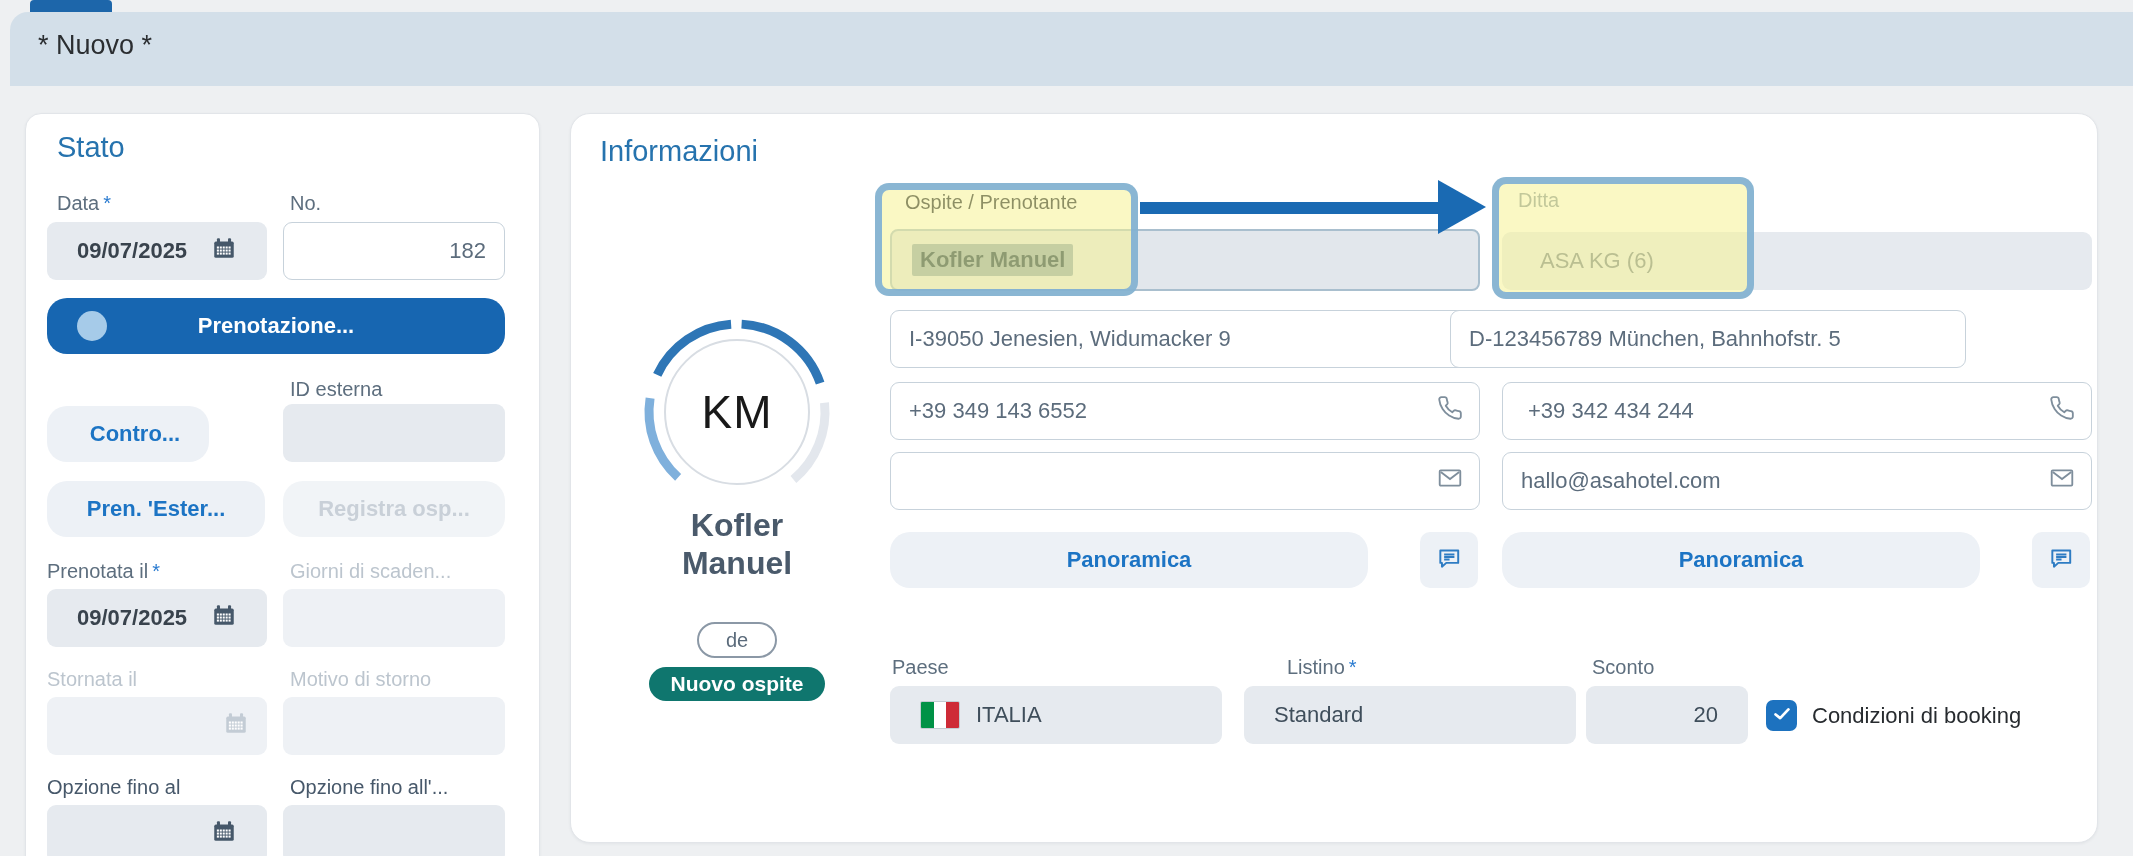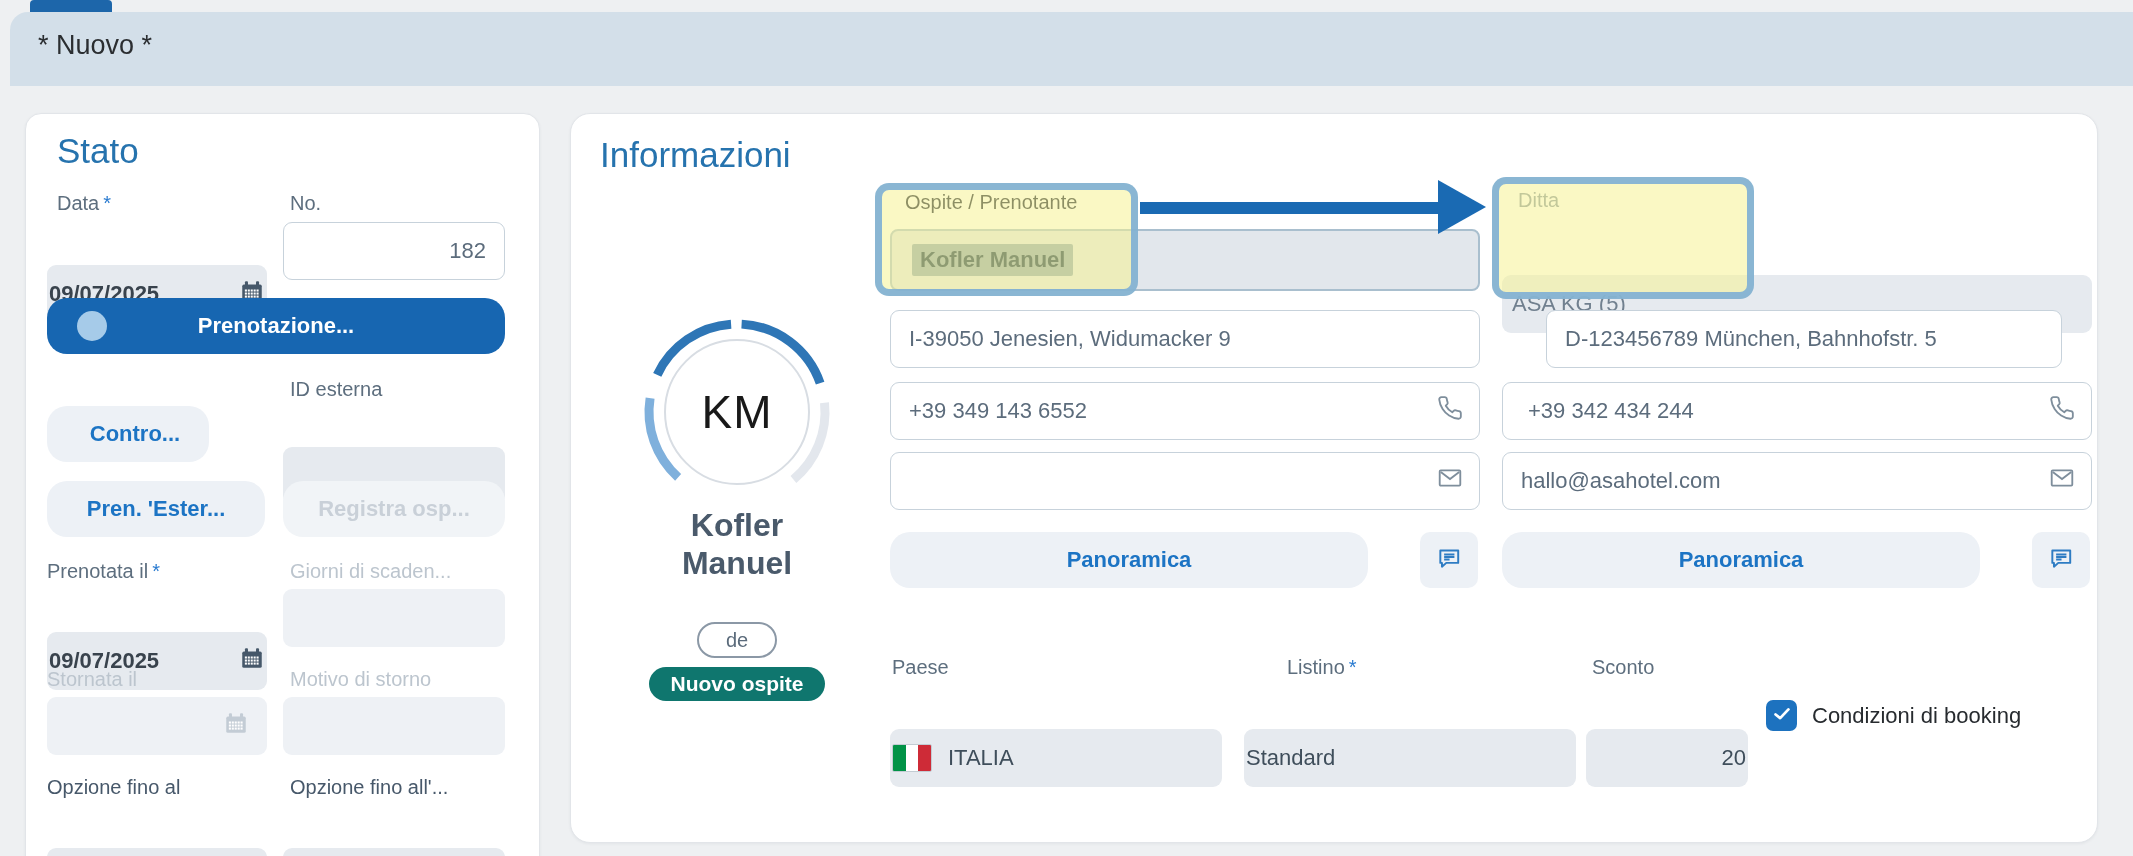--- a/index.html
+++ b/index.html
@@ -10,28 +10,28 @@
   
   .tab-fragment { left:30px; top:0; width:82px; height:12px; background:#1d66aa; border-radius:4px 4px 0 0; }
   .header-band { left:10px; top:12px; width:2123px; height:74px; background:#d3dfe9; border-radius:18px 0 0 0; }
   .tab-title { left:38px; top:30px; font-size:27px; color:#2b2e31; }
 
   
   .card { background:#ffffff; border:1px solid #e2e5e9; border-radius:16px; box-shadow:0 1px 3px rgba(30,50,70,0.06); }
   .card-stato { left:25px; top:113px; width:515px; height:790px; }
   .card-info  { left:570px; top:113px; width:1528px; height:730px; border-radius:20px; }
 
-  .section-title { font-size:35px; color:#2673ae; }
+  .section-title { font-size:29px; color:#2673ae; }
   .label  { font-size:20px; color:#5d6e7e; white-space:nowrap; }
   .label-dim { color:#bcc5ce; }
   .label-dark { color:#47586a; }
   .req { color:#2a7bd0; margin-left:4px; }
 
   .field { display:flex; align-items:center; border-radius:9px; font-size:22px; color:#3f4e5b; }
-  .field-gray  { background:#e6eaef; padding:0 2px;margin-top:43px; }
+  .field-gray  { background:#e6eaef; padding:0 30px; }
   .field-gray-dim { background:#eef1f5; padding:0 18px; }
   .field-white { background:#ffffff; border:1.5px solid #c7d2db; padding:0 18px; color:#5c6c7c; }
   .date-text { font-weight:600; color:#39434d; }
   .spacer { flex:1; }
   .num { justify-content:flex-end; }
 
   .btn { display:flex; align-items:center; justify-content:center; border-radius:20px; font-size:22px; font-weight:600; cursor:pointer; }
   .btn-primary { background:#1766b1; color:#ffffff; position:relative; }
   .btn-primary .dot { position:absolute; left:30px; top:50%; transform:translateY(-50%); width:30px; height:30px; border-radius:50%; background:#a6cbe9; }
   .btn-light { background:#edf1f6; color:#1c74c4; }
@@ -223,23 +223,23 @@
   </div>
   <div class="abs btn btn-light" style="left:890px;top:532px;width:478px;height:56px;">Panoramica</div>
   <div class="abs pan-iconbtn" style="left:1420px;top:532px;width:58px;height:56px;">
     <span><svg class="icon" viewBox="0 0 24 24">
           <use href="#ic-comment"></use>
         </svg></span>
   </div>
 
   <div class="abs label" style="left:1518px;top:189px;color:#8494a2;">Ditta</div>
   <div class="abs field field-gray name-input-ditta">
-    <span class="txt">ASA KG (5)</span>
-  </div>
-  <div class="abs field field-white" style="left:1546px;top:310px;width:516px;height:58px;">D-123456789 München, Bahnhofstr. 5</div>
+    <span class="txt">ASA KG (6)</span>
+  </div>
+  <div class="abs field field-white" style="left:1450px;top:310px;width:516px;height:58px;">D-123456789 München, Bahnhofstr. 5</div>
   <div class="abs field field-white" style="left:1502px;top:382px;width:590px;height:58px;padding-left:25px;">
     <span>+39 342 434 244</span>
     <span class="input-icon"><svg class="icon" viewBox="0 0 24 24">
           <use href="#ic-phone"></use>
         </svg></span>
   </div>
   <div class="abs field field-white" style="left:1502px;top:452px;width:590px;height:58px;">
     <span>hallo@asahotel.com</span>
     <span class="input-icon"><svg class="icon" viewBox="0 0 24 24">
           <use href="#ic-mail"></use>

